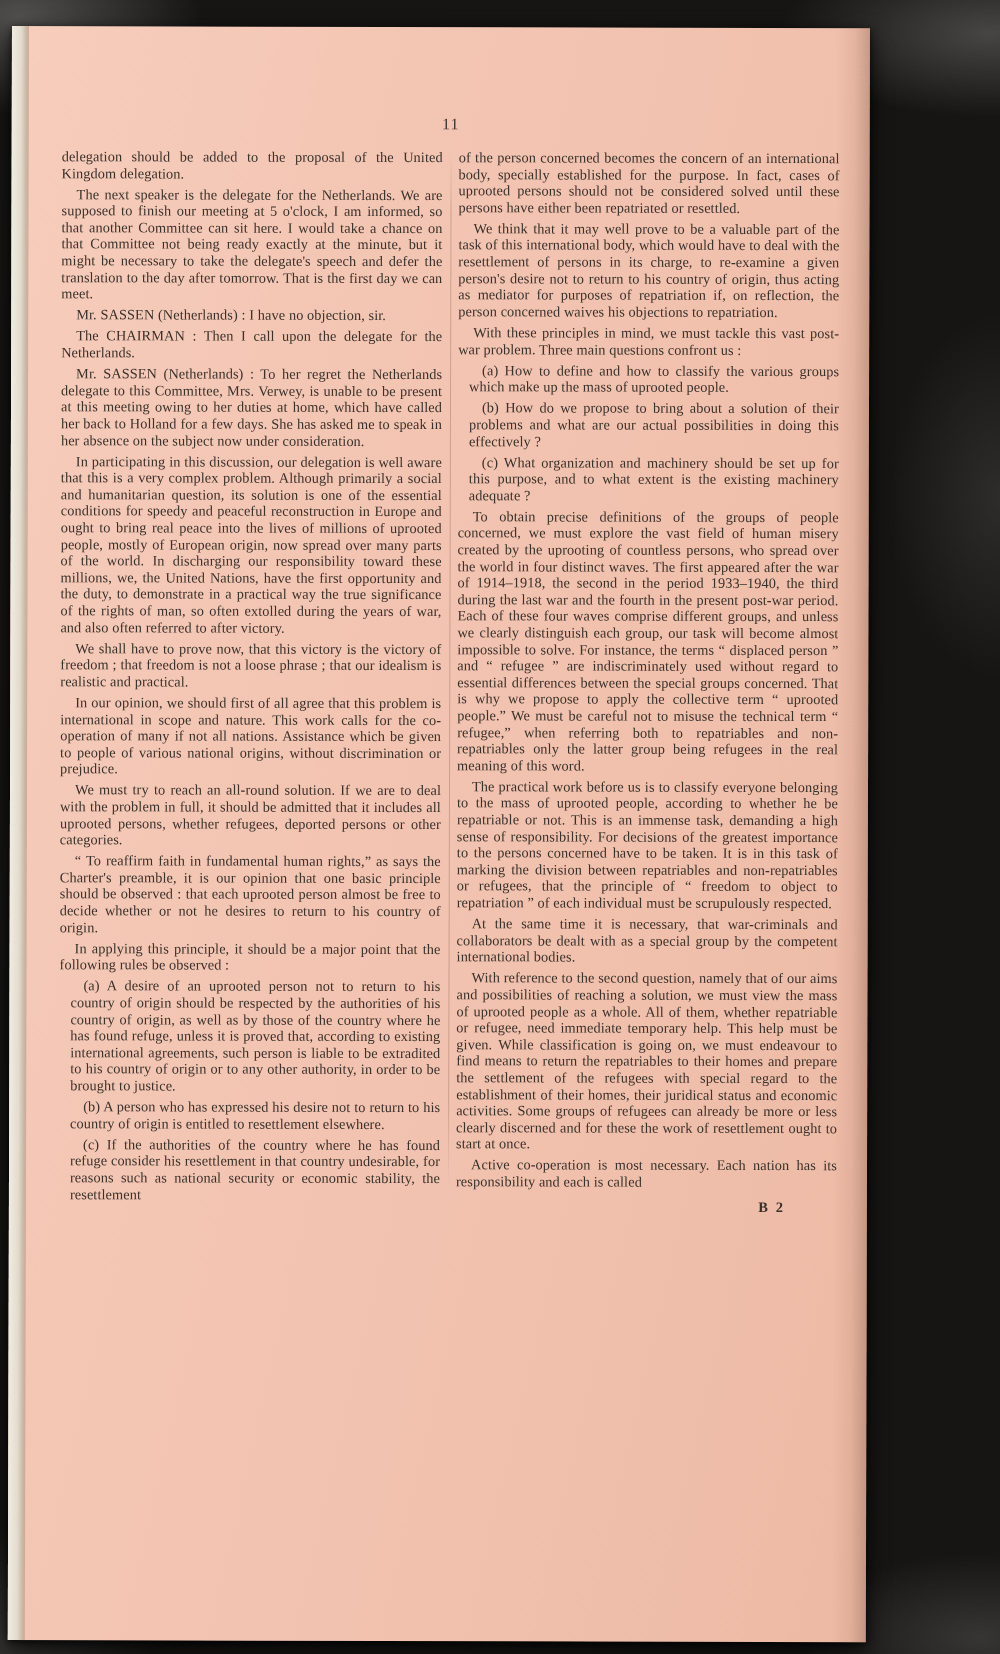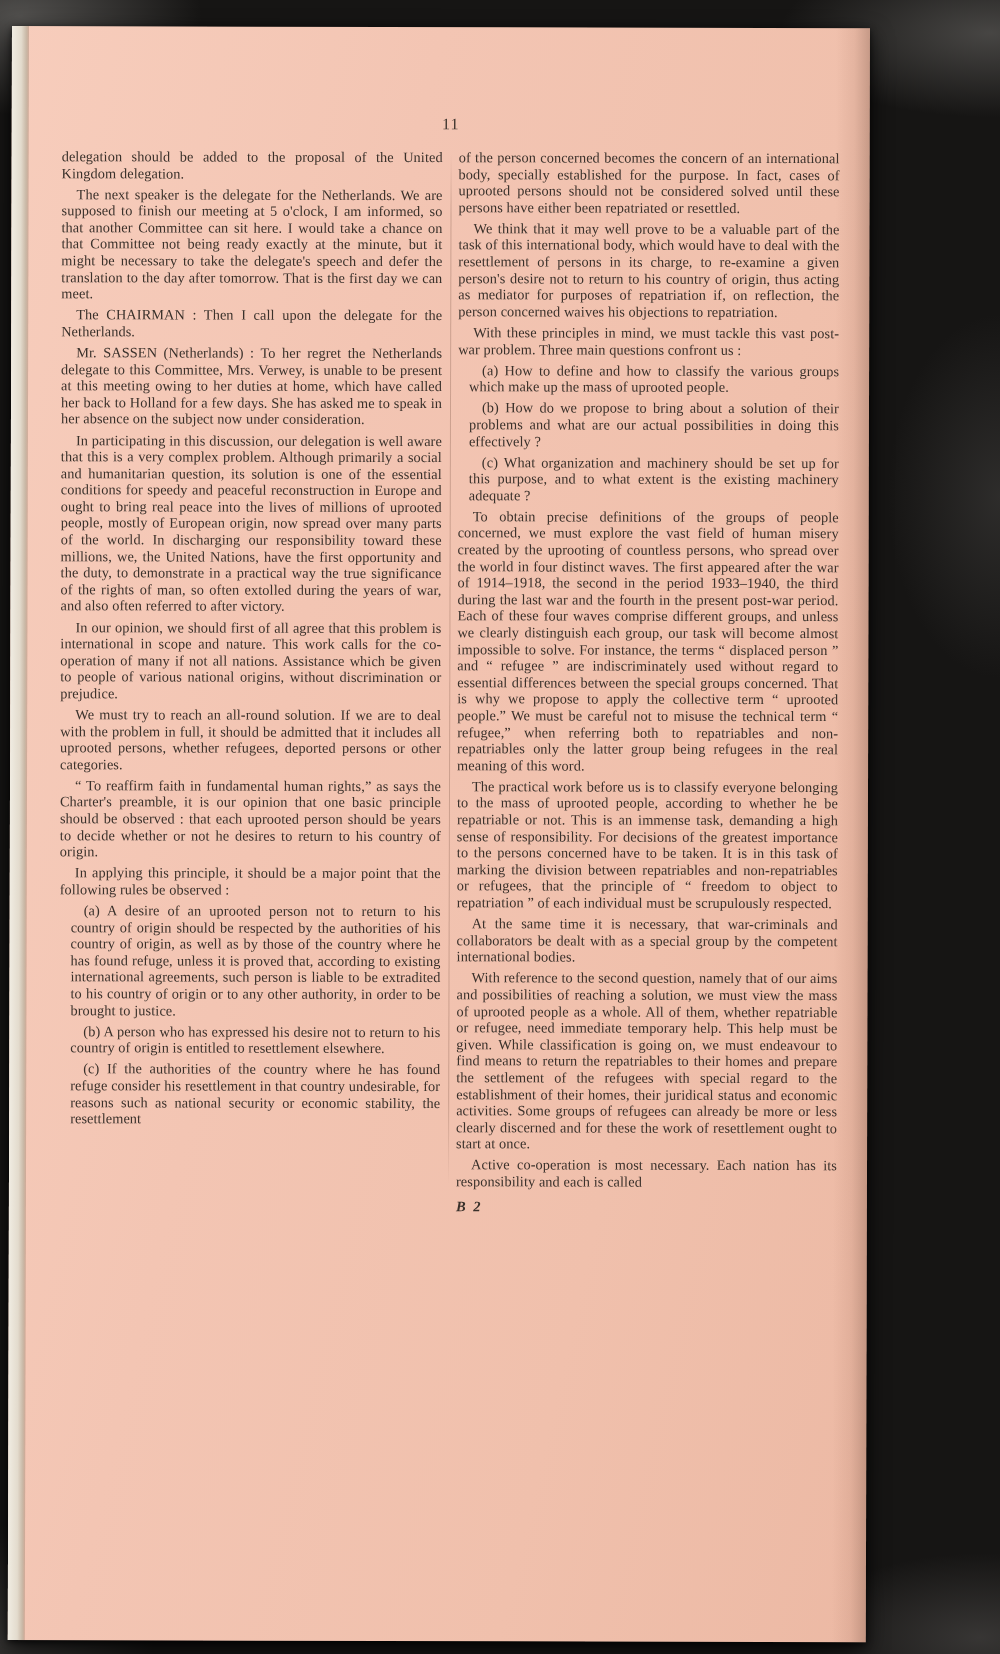--- a/index.html
+++ b/index.html
@@ -85,48 +85,50 @@
   .para {
     margin: 0 0 4.5px 0;
   }
   .para.flush { text-indent: 0; }
   .para.indent { text-indent: 15px; }
   .para.list {
     padding-left: 11px;
     text-indent: 13px;
   }
   .footer-mark {
+    text-align: right;
     padding-right: 52px;
     font-weight: bold;
     font-size: 14.5px;
     letter-spacing: 2px;
     margin-top: 8px;
-    font-style: italic;
   }
 </style>
 </head>
 <body>
 
 <div class="backdrop"></div>
 
 <div class="paper">
   <div class="sheet-content">
 
     <div class="page-number">11</div>
 
     <div class="columns">
       <div class="col">
           <p class="para flush">delegation should be added to the proposal of the United Kingdom delegation.</p>
           <p class="para indent">The next speaker is the delegate for the Netherlands.  We are supposed to finish our meeting at 5 o'clock, I am informed, so that another Committee can sit here.  I would take a chance on that Committee not being ready exactly at the minute, but it might be necessary to take the delegate's speech and defer the translation to the day after tomorrow.  That is the first day we can meet.</p>
+          <p class="para indent">Mr. SASSEN (Netherlands) : I have no objection, sir.</p>
           <p class="para indent">The CHAIRMAN : Then I call upon the delegate for the Netherlands.</p>
           <p class="para indent">Mr. SASSEN (Netherlands) : To her regret the Netherlands delegate to this Committee, Mrs. Verwey, is unable to be present at this meeting owing to her duties at home, which have called her back to Holland for a few days.  She has asked me to speak in her absence on the subject now under consideration.</p>
           <p class="para indent">In participating in this discussion, our delegation is well aware that this is a very complex problem.  Although primarily a social and humanitarian question, its solution is one of the essential conditions for speedy and peaceful reconstruction in Europe and ought to bring real peace into the lives of millions of uprooted people, mostly of European origin, now spread over many parts of the world.  In discharging our responsibility toward these millions, we, the United Nations, have the first opportunity and the duty, to demonstrate in a practical way the true significance of the rights of man, so often extolled during the years of war, and also often referred to after victory.</p>
+          <p class="para indent">We shall have to prove now, that this victory is the victory of freedom ;  that freedom is not a loose phrase ;  that our idealism is realistic and practical.</p>
           <p class="para indent">In our opinion, we should first of all agree that this problem is international in scope and nature. This work calls for the co-operation of many if not all nations.  Assistance which be given to people of various national origins, without discrimination or prejudice.</p>
           <p class="para indent">We must try to reach an all-round solution.  If we are to deal with the problem in full, it should be admitted that it includes all uprooted persons, whether refugees, deported persons or other categories.</p>
-          <p class="para indent">“ To reaffirm faith in fundamental human rights,” as says the Charter's preamble, it is our opinion that one basic principle should be observed : that each uprooted person should be years to decide whether or not he desires to return to his country of origin.</p>
+          <p class="para indent">“ To reaffirm faith in fundamental human rights,” as says the Charter's preamble, it is our opinion that one basic principle should be observed : that each uprooted person almost be free to decide whether or not he desires to return to his country of origin.</p>
           <p class="para indent">In applying this principle, it should be a major point that the following rules be observed :</p>
           <p class="para list">(a) A desire of an uprooted person not to return to his country of origin should be respected by the authorities of his country of origin, as well as by those of the country where he has found refuge, unless it is proved that, according to existing international agreements, such person is liable to be extradited to his country of origin or to any other authority, in order to be brought to justice.</p>
           <p class="para list">(b) A person who has expressed his desire not to return to his country of origin is entitled to resettlement elsewhere.</p>
           <p class="para list">(c) If the authorities of the country where he has found refuge consider his resettlement in that country undesirable, for reasons such as national security or economic stability, the resettlement</p>
         </div>
 
       <div class="col-rule"></div>
 
       <div class="col">
         <div>

